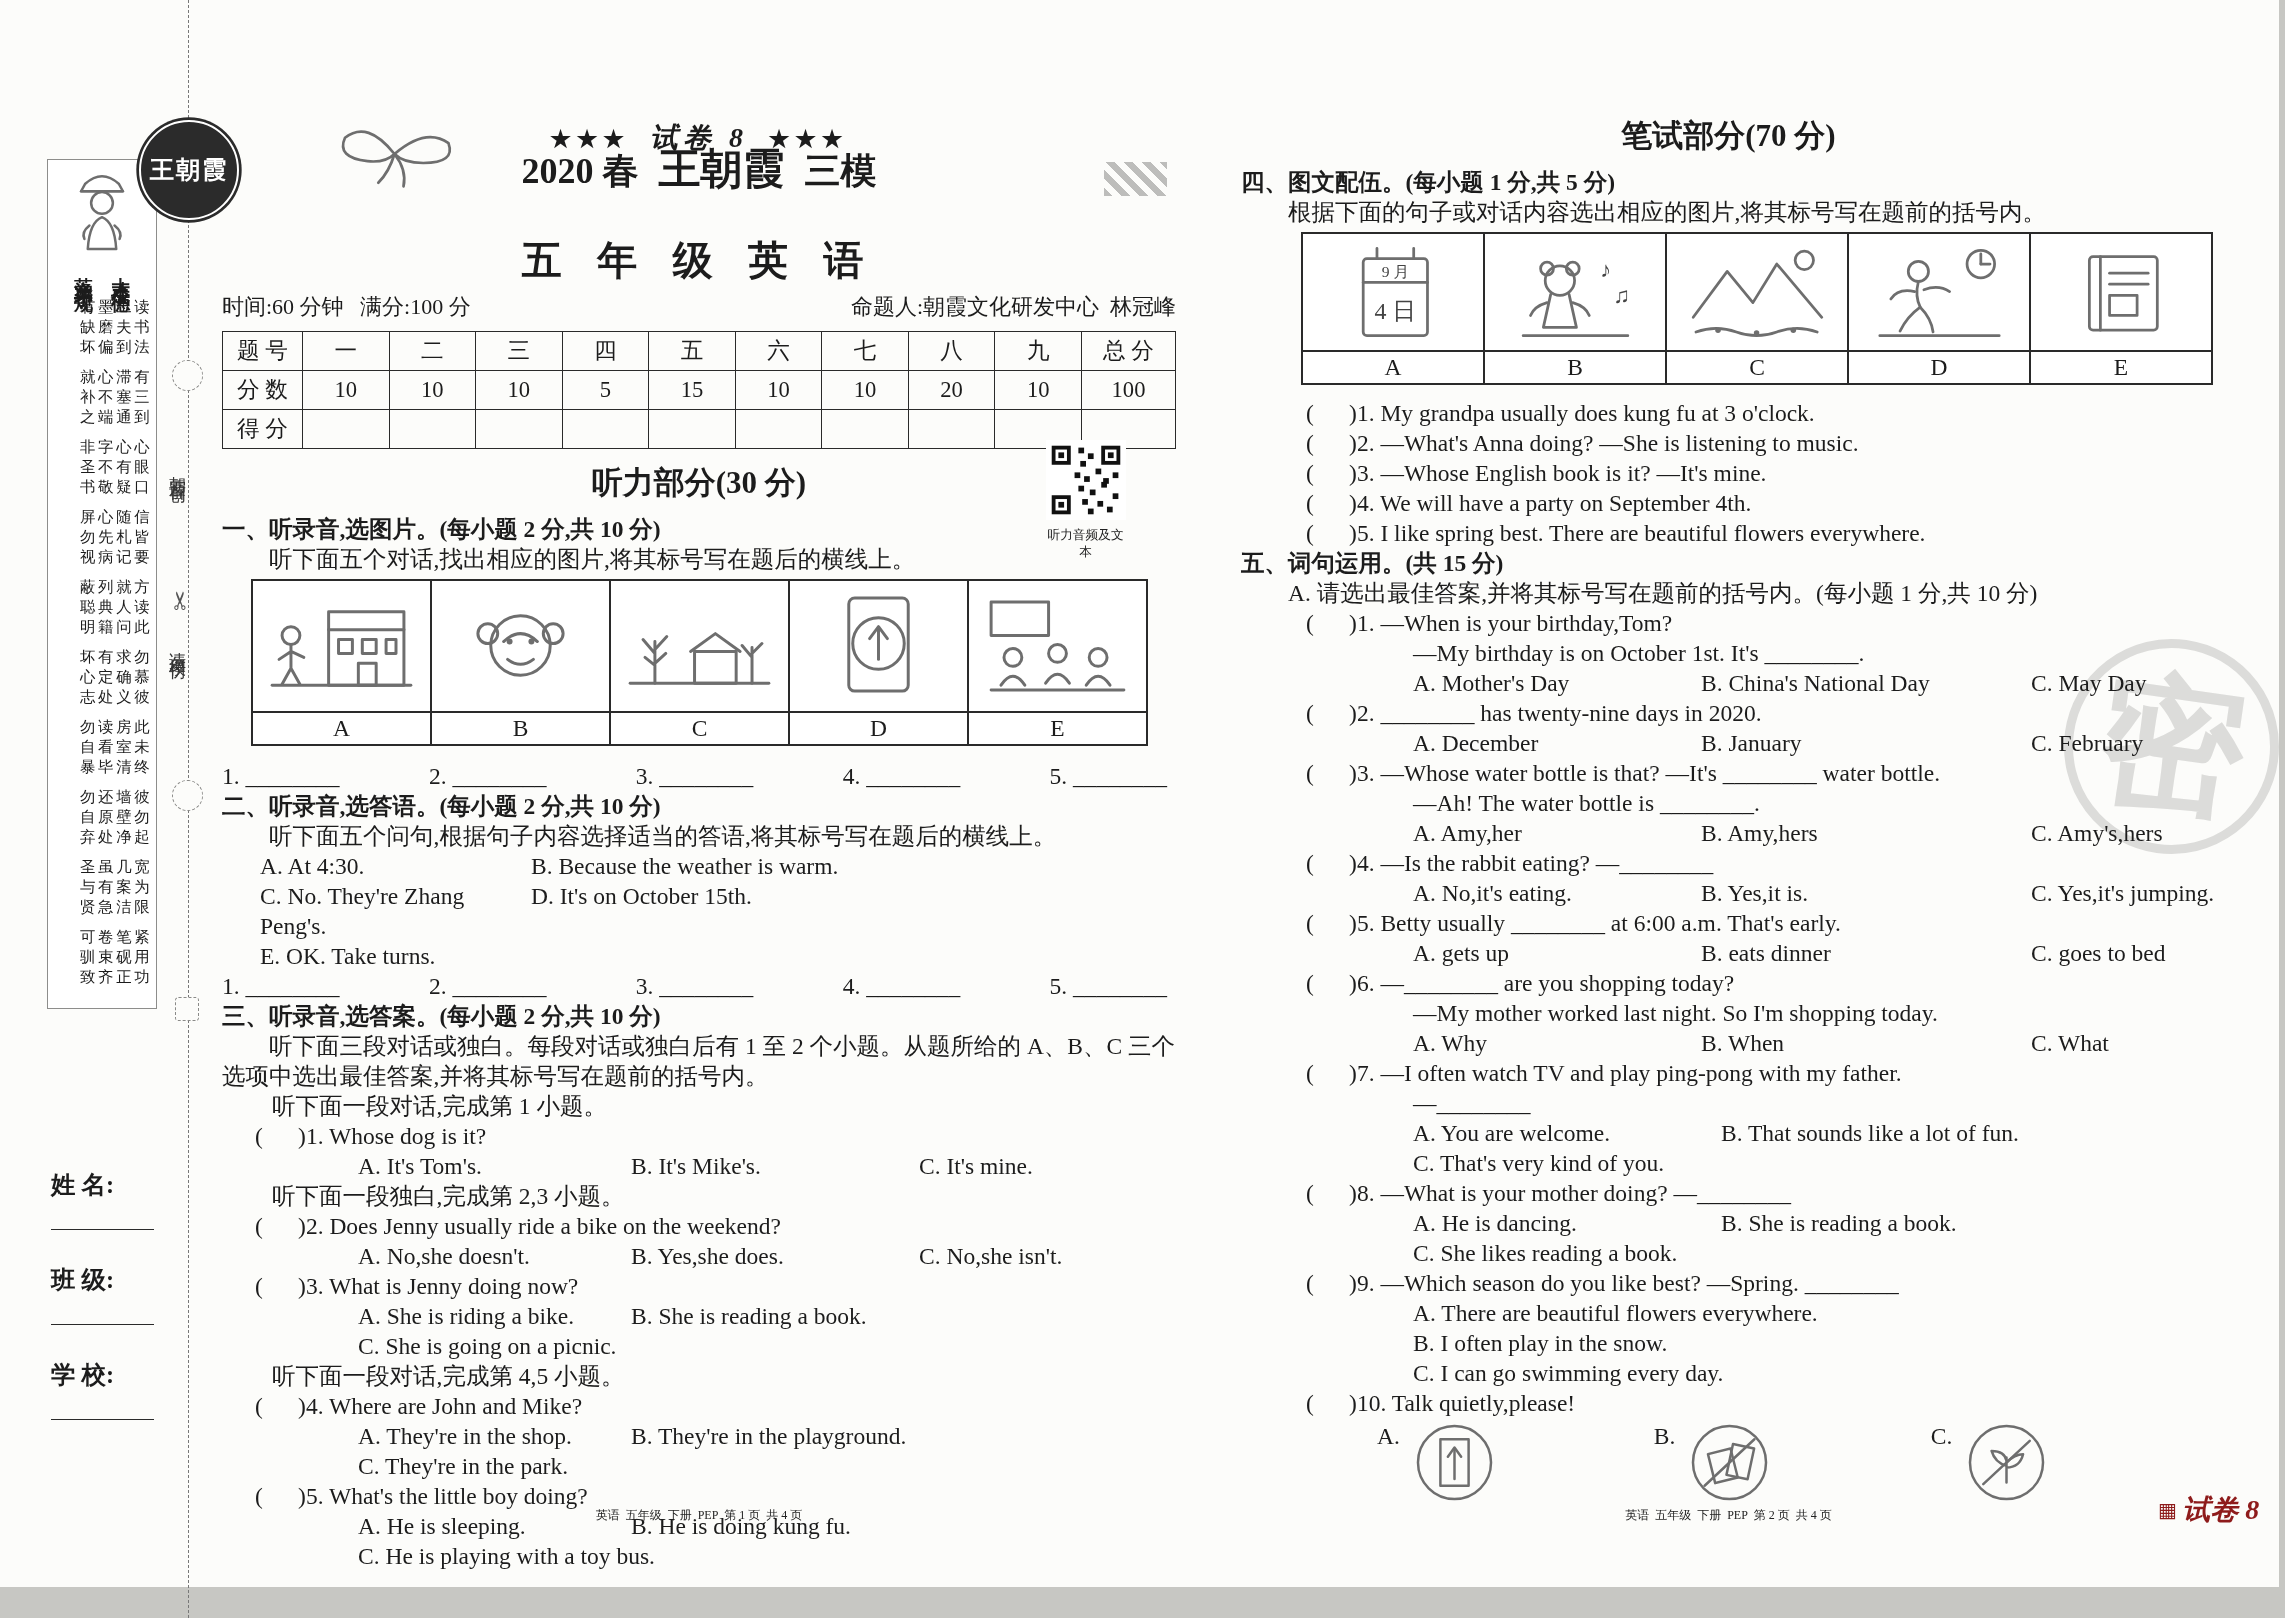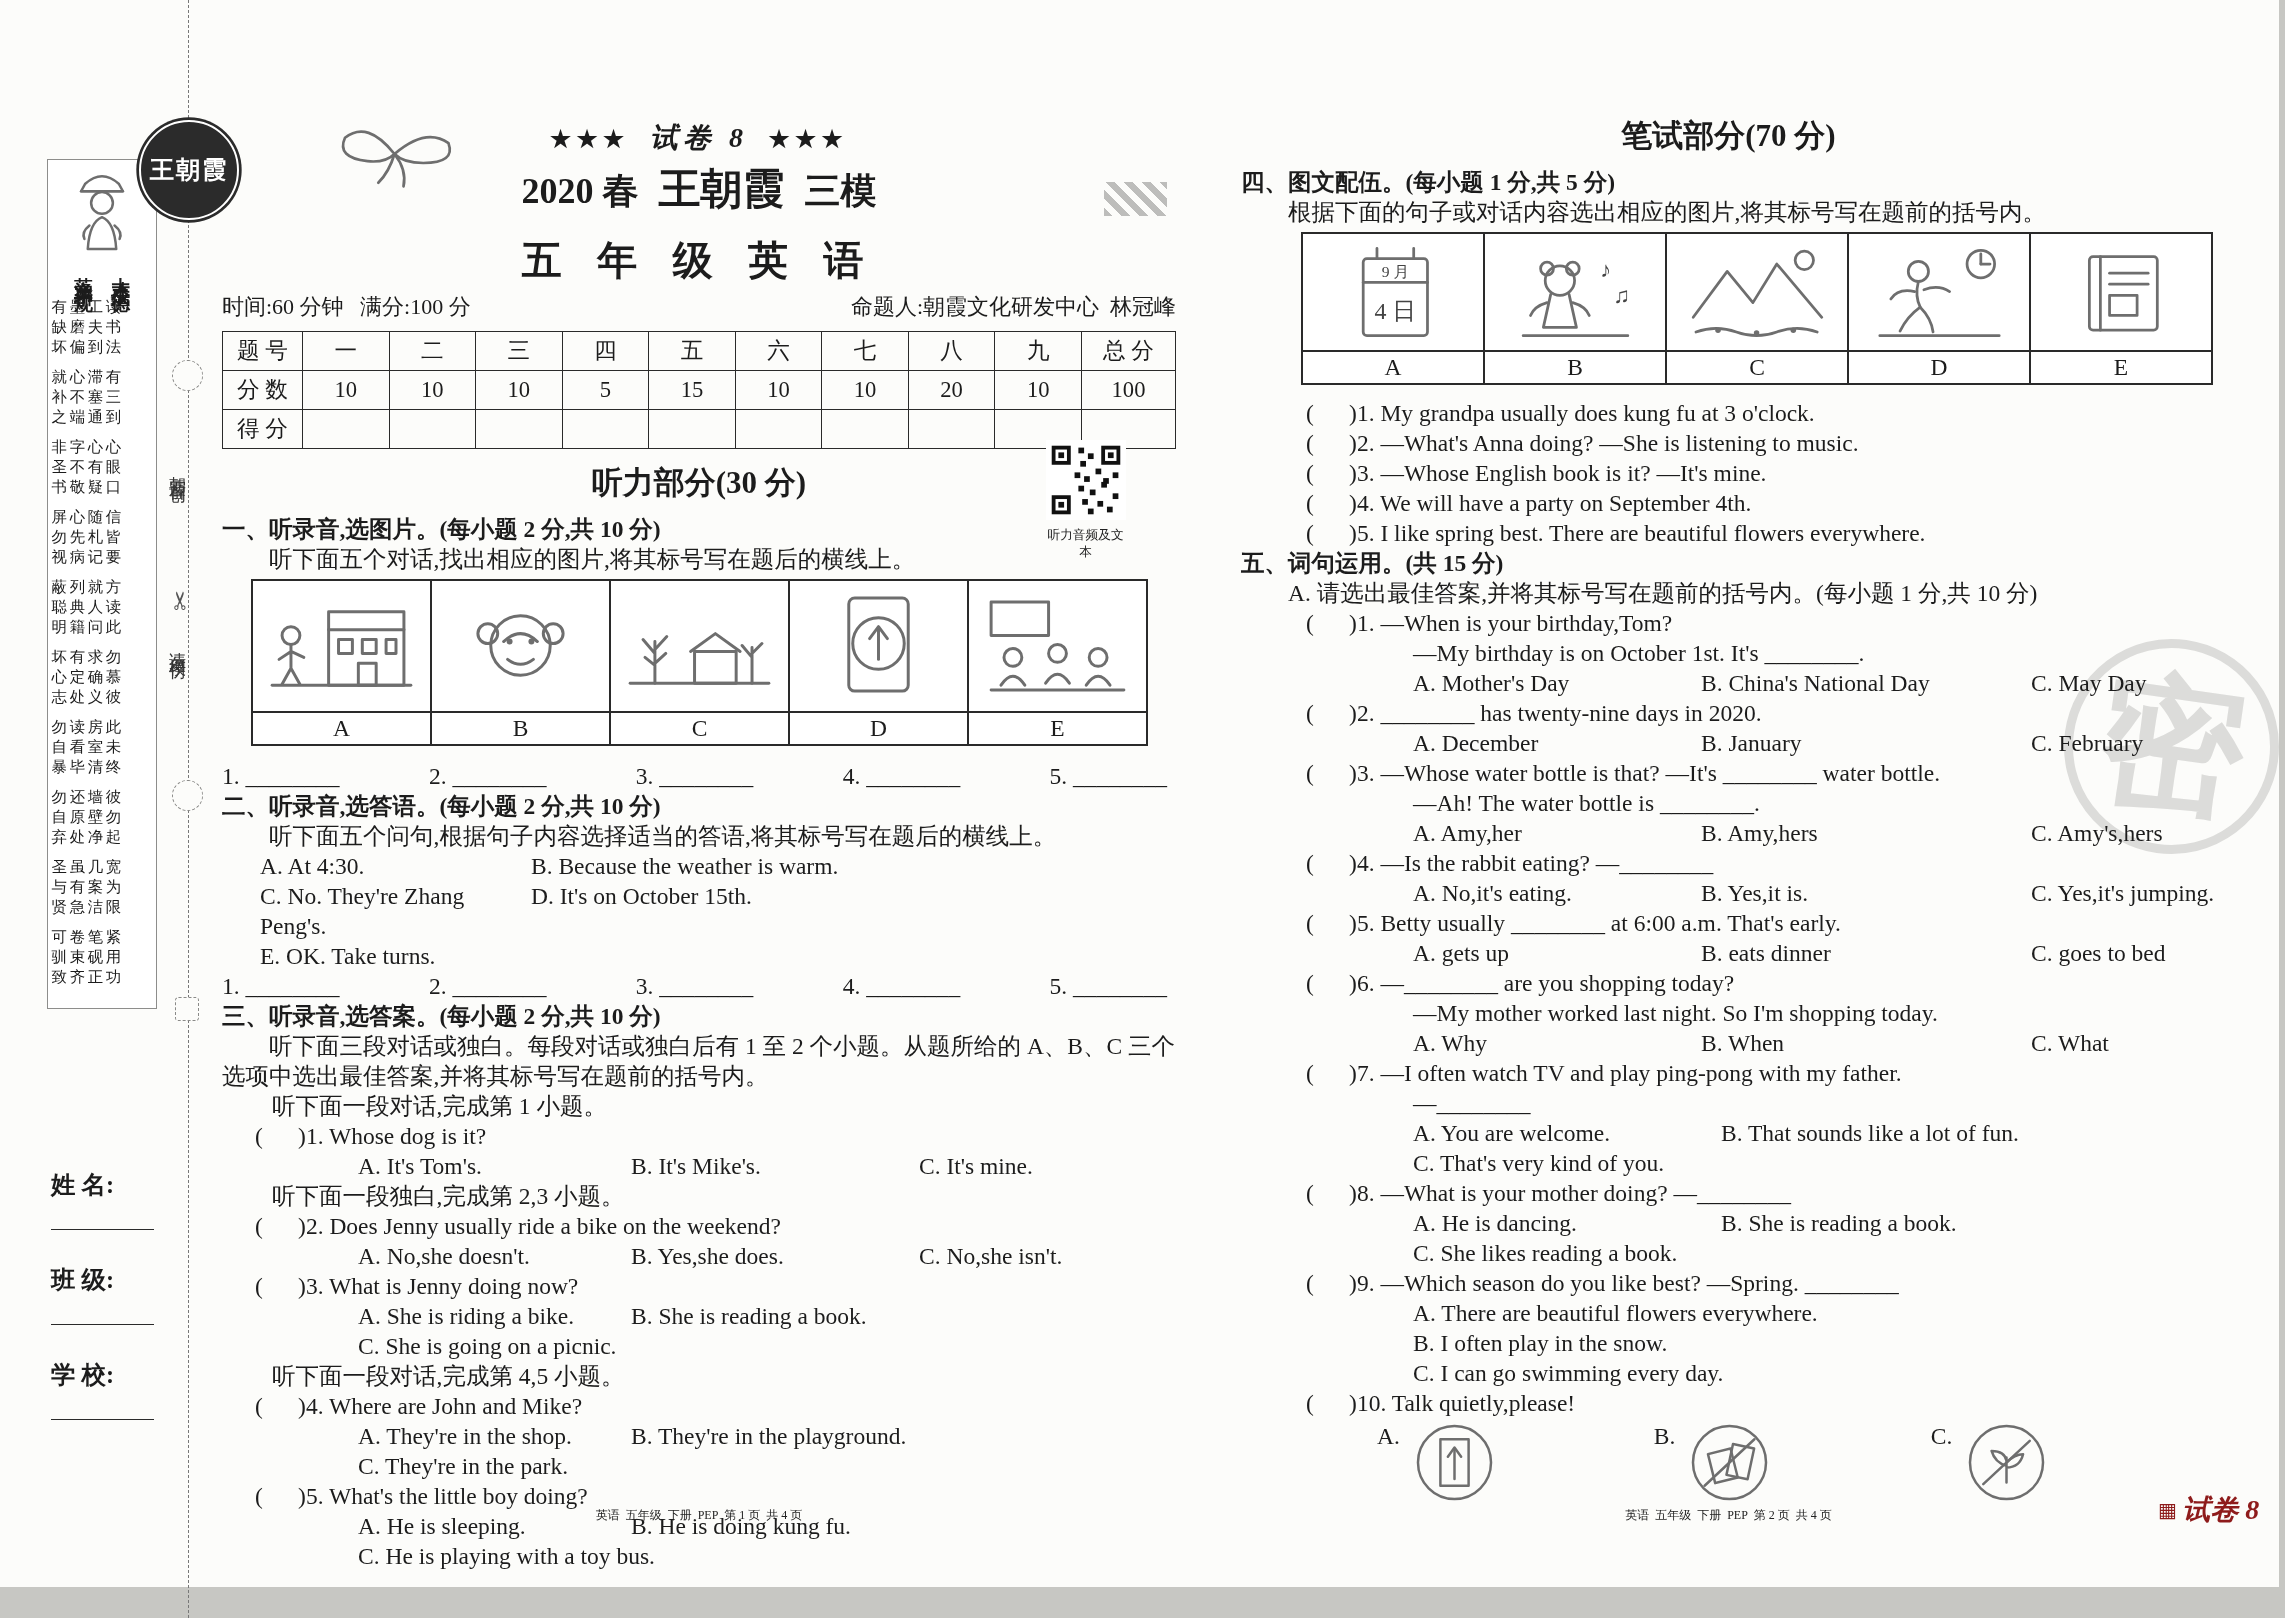--- a/index.html
+++ b/index.html
@@ -15,21 +15,21 @@
                justify-content:center; font-size:145px; font-weight:bold; color:#dcdcda;
                transform:rotate(8deg); z-index:0; }
 
   
   .sidebar { position:absolute; left:47px; top:159px; width:110px; border:0.9px solid #8d8d8b;
              background:#fff; padding:7.2px 3.6px 11px; z-index:2; }
   .scholar { display:flex; justify-content:center; }
   .motto { display:flex; flex-direction:row-reverse; justify-content:center; gap:11px; margin:7.2px 0 12.7px; }
   .vtext { writing-mode:vertical-rl; }
   .motto .vtext { font-size:19px; font-weight:bold; letter-spacing:4.5px; }
-  .block { margin-bottom:10px; text-align:left; }
+  .block { margin-bottom:10px; text-align:right; }
   .block div { font-size:15.4px; letter-spacing:2.7px; line-height:20px; white-space:nowrap; }
   .fields { position:absolute; left:51px; top:1169px; width:109px; z-index:2; }
   .field { margin-bottom:34px; }
   .flabel { font-size:24.4px; font-weight:bold; }
   .fline { border-bottom:1.8px solid #2a2a2a; height:29px; width:103px; }
 
   
   .bind-line { position:absolute; left:188px; top:0; height:1618px; border-left:1.8px dashed #777; z-index:1; }
   .bind-note { position:absolute; writing-mode:vertical-rl; font-size:17px; letter-spacing:3.6px;
                color:#333; left:166px; font-family:"Liberation Sans","DejaVu Sans",sans-serif; z-index:2;}
@@ -59,21 +59,21 @@
 
   
   .p1-head { position:relative; height:101px; }
   .badge { position:absolute; left:-83px; top:1.8px; width:100px; height:100px; border-radius:50%;
            background:#2b2b2b; border:2.7px solid #fff; box-shadow:0 0 0 2.7px #2b2b2b;
            display:flex; align-items:center; justify-content:center; }
   .badge span { color:#fff; font-size:24.4px; font-weight:bold; letter-spacing:1.8px; }
   .ribbon { position:absolute; left:109px; top:0; }
   .stars-line { text-align:center; font-size:23.5px; font-weight:bold; letter-spacing:5.4px; padding-top:5.4px;}
   .stars-title { font-size:28px; font-style:italic; margin:0 9px; }
-  .banner-line { text-align:center; font-size:36px; font-weight:bold; position:relative; margin-top:20px;}
+  .banner-line { text-align:center; font-size:36px; font-weight:bold; position:relative; margin-top:0;}
   .banner-logo { font-size:42px; margin:0 11px; font-family:"Liberation Serif",serif; }
   .stripe-deco { position:absolute; right:9px; top:7.2px; width:63px; height:34px;
                  background:repeating-linear-gradient(45deg,#bdbdbb 0 6.3px,transparent 6.3px 12.7px); }
   .subject { text-align:center; font-size:40px; font-weight:bold; letter-spacing:12.7px;
              margin-top:20px; line-height:43px; }
   .meta-row { display:flex; justify-content:space-between; font-size:22px; margin-top:10px; }
 
   table.score { border-collapse:collapse; width:100%; margin-top:9px; }
   table.score td { border:1.8px solid #2a2a2a; text-align:center; height:39px; font-size:22.6px; }
   table.score td:first-child { width:80px; }

